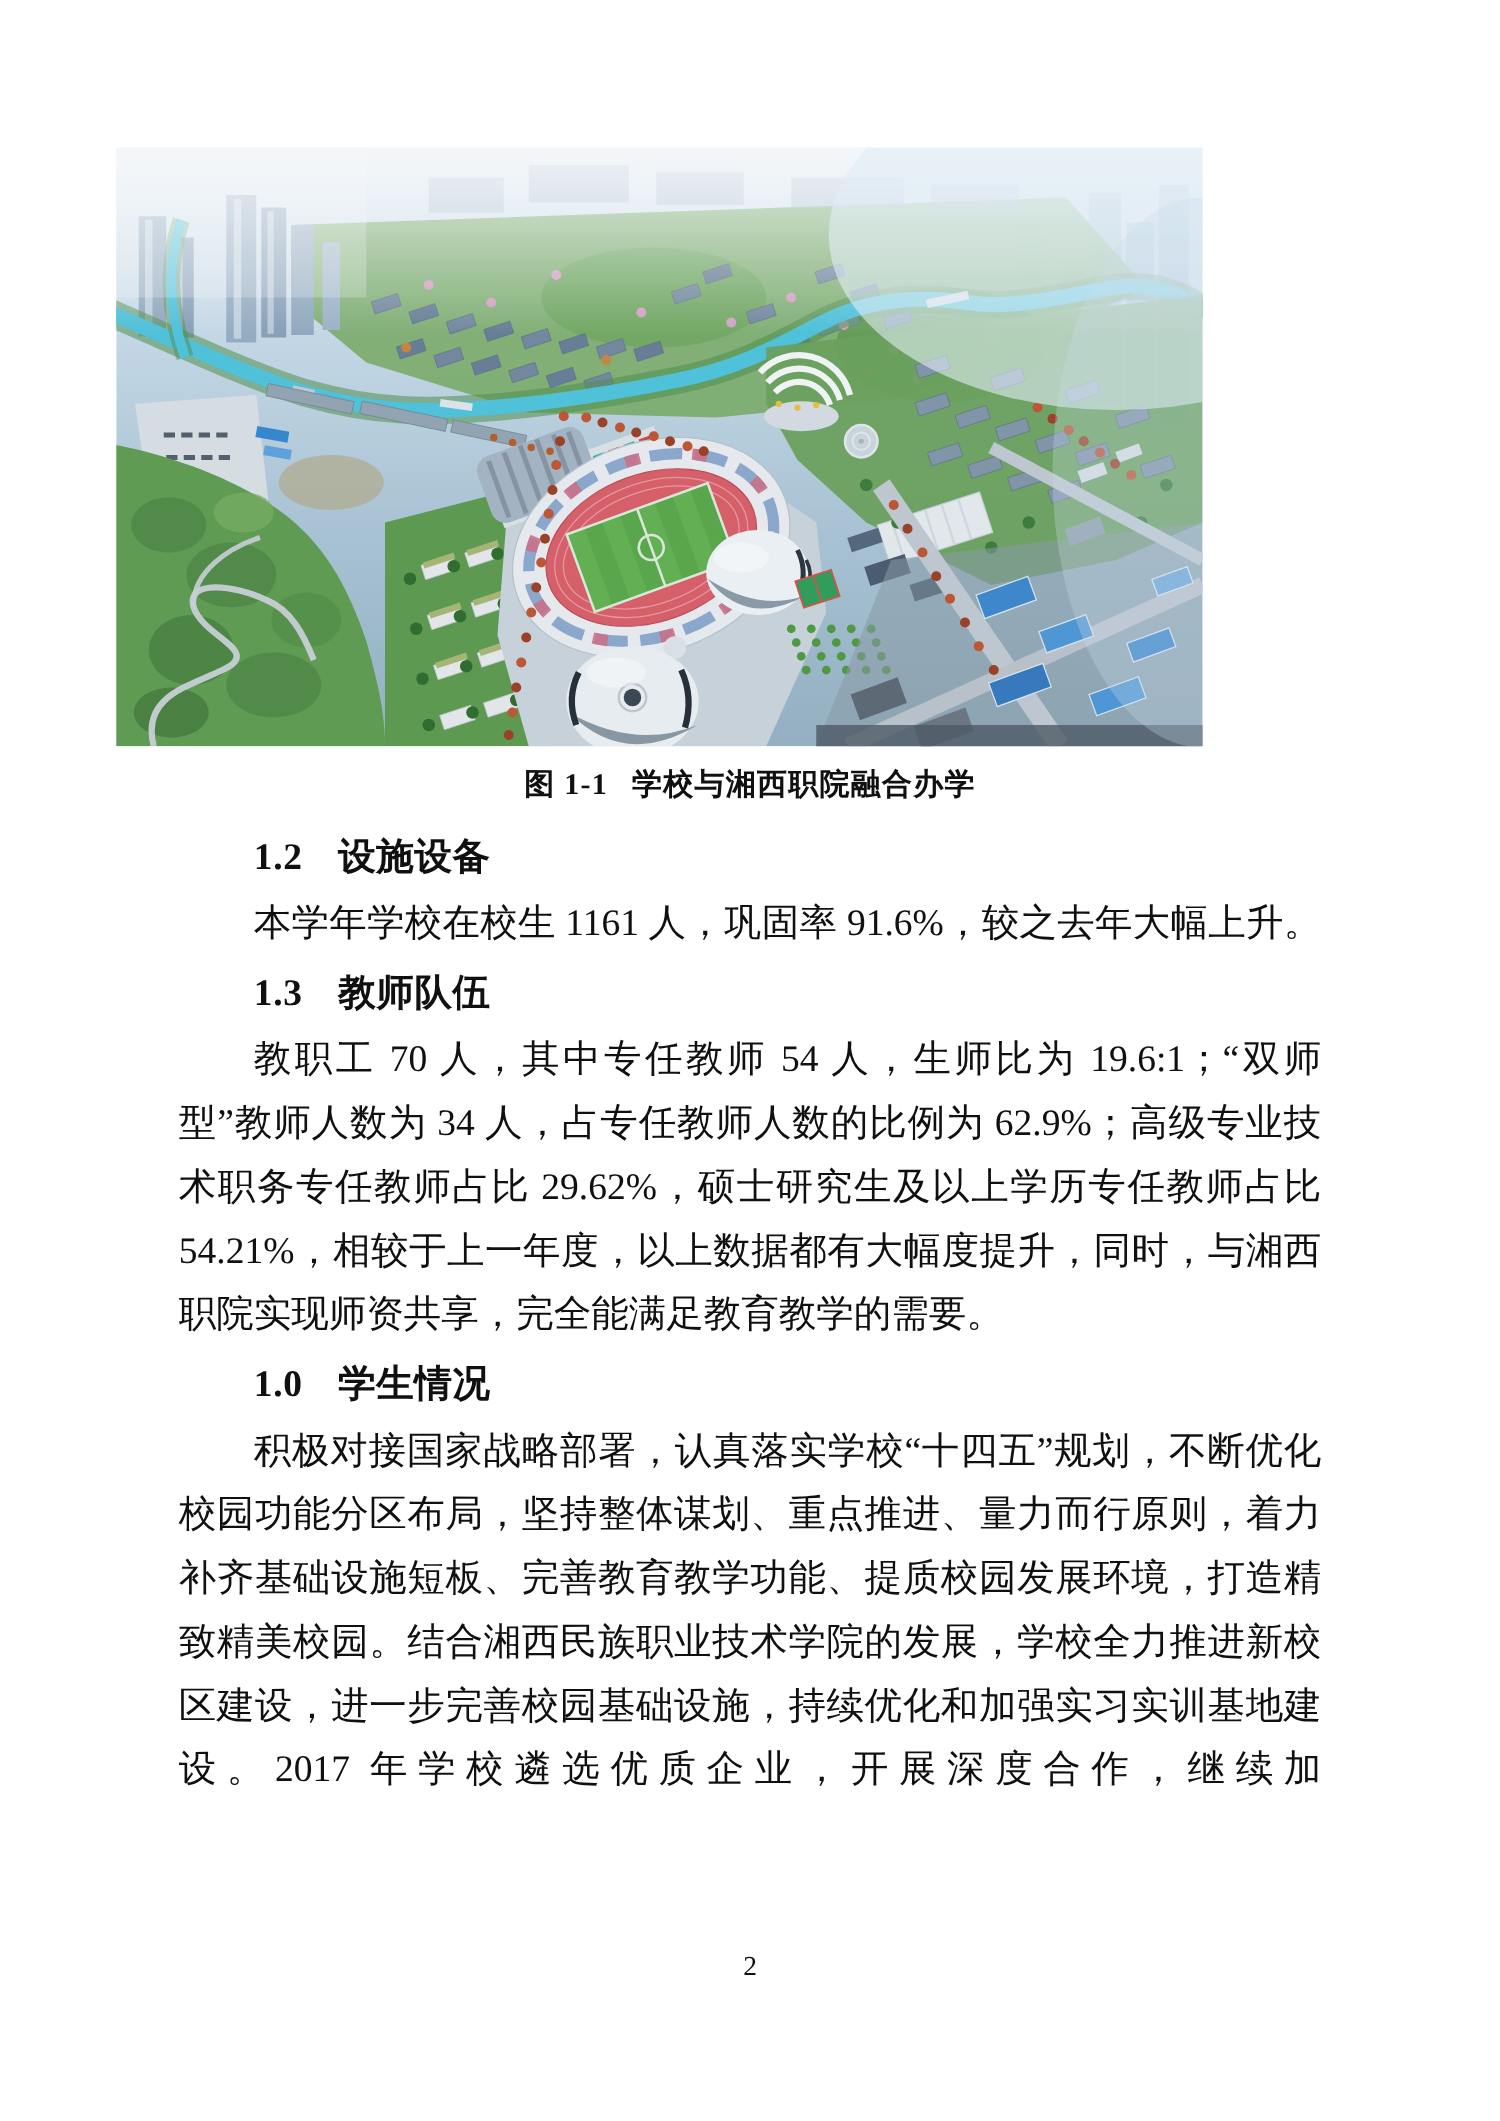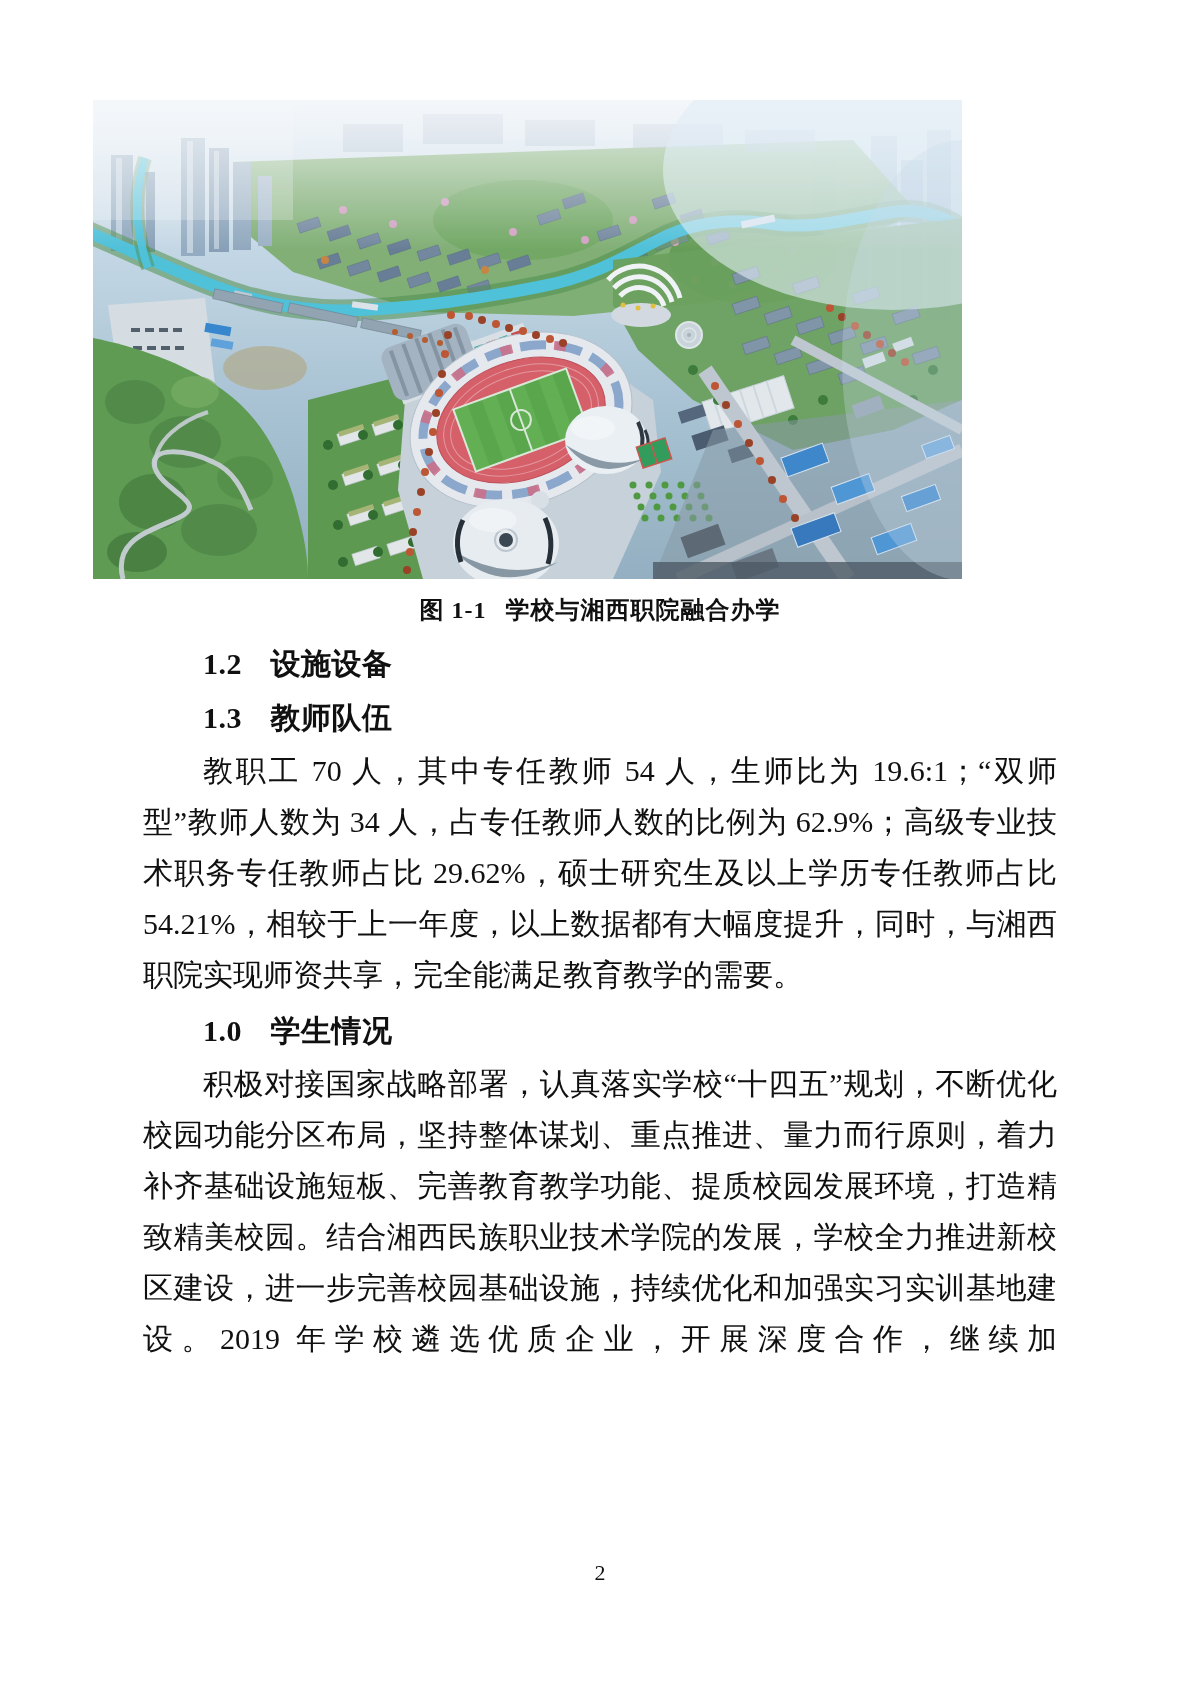--- a/index.html
+++ b/index.html
@@ -1,21 +1,21 @@
 <!DOCTYPE html>
 <html><head>
 <meta charset="utf-8">
 <style>
   html,body { margin:0; padding:0; background:#ffffff; }
   .page {
     position:relative; width:1200px; height:1697px; margin:0 auto;
     background:#ffffff; overflow:hidden;
     font-family:"Liberation Serif","DejaVu Serif",serif; color:#101010;
   }
-  .figure-wrap { padding-top:100px; width:1014px; margin:0 auto; }
+  .figure-wrap { padding-top:100px; width:1014px; margin:18px auto; }
   .figure-wrap svg { display:block; }
   .figure-caption {
     text-align:center; font-weight:bold; font-size:24px; line-height:34px;
     margin-top:14px; letter-spacing:1px;
   }
   .figure-caption .cap-label { margin-right:0.8em; }
   .content { margin:14px 143px 0 143px; }
   .sec-heading {
     font-size:30px; font-weight:bold; line-height:46px;
     margin:8px 0 4px 60px; letter-spacing:0.5px;
@@ -443,28 +443,29 @@
     <div class="figure-caption">
       <span class="cap-label">图 1-1</span><span>学校与湘西职院融合办学</span>
     </div>
   </div>
 
   <div class="content">
 
     <div class="sec-heading">
       <span class="sec-num">1.2</span><span>设施设备</span>
     </div>
+    <p class="body-para fill-last">本学年学校在校生 1161 人，巩固率 91.6%，较之去年大幅上升。</p>
 
     <div class="sec-heading">
       <span class="sec-num">1.3</span><span>教师队伍</span>
     </div>
     <p class="body-para">教职工 70 人，其中专任教师 54 人，生师比为 19.6:1；“双师型”教师人数为 34 人，占专任教师人数的比例为 62.9%；高级专业技术职务专任教师占比 29.62%，硕士研究生及以上学历专任教师占比 54.21%，相较于上一年度，以上数据都有大幅度提升，同时，与湘西职院实现师资共享，完全能满足教育教学的需要。</p>
 
     <div class="sec-heading">
       <span class="sec-num">1.0</span><span>学生情况</span>
     </div>
-    <p class="body-para fill-last">积极对接国家战略部署，认真落实学校“十四五”规划，不断优化校园功能分区布局，坚持整体谋划、重点推进、量力而行原则，着力补齐基础设施短板、完善教育教学功能、提质校园发展环境，打造精致精美校园。结合湘西民族职业技术学院的发展，学校全力推进新校区建设，进一步完善校园基础设施，持续优化和加强实习实训基地建设。2019 年学校遴选优质企业，开展深度合作，继续加</p>
+    <p class="body-para fill-last">积极对接国家战略部署，认真落实学校“十四五”规划，不断优化校园功能分区布局，坚持整体谋划、重点推进、量力而行原则，着力补齐基础设施短板、完善教育教学功能、提质校园发展环境，打造精致精美校园。结合湘西民族职业技术学院的发展，学校全力推进新校区建设，进一步完善校园基础设施，持续优化和加强实习实训基地建设。2017 年学校遴选优质企业，开展深度合作，继续加</p>
 
   </div>
 
   <div class="page-number">2</div>
 
 </div>
 
 </body></html>

